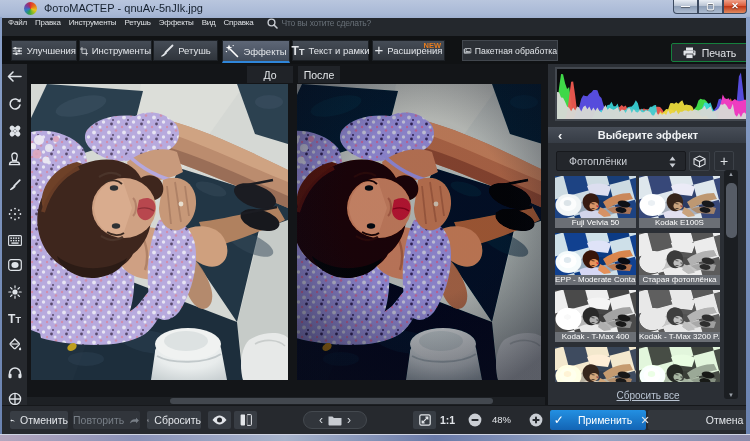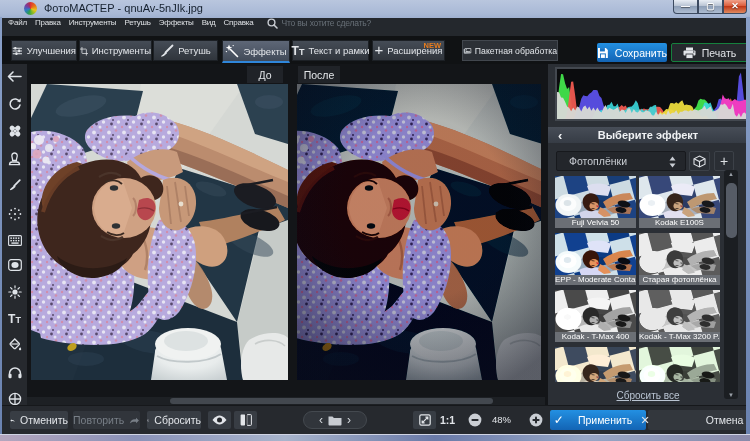--- a/index.html
+++ b/index.html
@@ -265,26 +265,20 @@
         </svg>Эффекты</div>
     <div class="tab" style="left:290px;width:77px;"><span style="font-weight:bold;font-size:12px;letter-spacing:0;">T<span style="font-size:9px;">T</span></span>Текст и рамки</div>
     <div class="tab" style="left:370px;width:73px;"><span class="newb">NEW</span><span style="font-size:15px;font-weight:400;margin-top:-2px;">+</span>Расширения</div>
     <div class="tab" style="left:444px;width:96px;background:#2c3036;border:1px solid #42474e;font-size:8.7px;gap:3px;margin-left:16px;"><svg class="ticn" viewBox="0 0 14 14">
           <rect x="1" y="3.5" width="10" height="7.5" rx="1" transform="rotate(-4 6 7)" fill="#9aa0a8"></rect>
           <rect x="2.6" y="2.6" width="10.4" height="8" rx="1" fill="#e2e5e9"></rect>
           <rect x="3.6" y="3.6" width="8.4" height="6" fill="#2c3036"></rect>
           <path d="M3.8 9.2 6.2 6.4 8 8.2 9.6 6.8 11.8 9.2Z" fill="#e2e5e9"></path>
           <circle cx="5.4" cy="5.2" r="0.8" fill="#e2e5e9"></circle>
         </svg>Пакетная обработка</div>
-    <div id="savebtn"><svg width="12" height="12" viewBox="0 0 12 12">
-          <path d="M1 1h8l2 2v8H1Z" fill="#fff"></path>
-          <rect x="3" y="1" width="5" height="3.4" fill="#1a74c4"></rect>
-          <rect x="3" y="6.4" width="6" height="4.6" fill="#1a74c4"></rect>
-          <rect x="4" y="7.4" width="4" height="3.6" fill="#fff"></rect>
-        </svg>Сохранить</div>
     <div id="printbtn"><svg width="13" height="12" viewBox="0 0 13 12">
           <rect x="3" y="0.5" width="7" height="3" fill="#e2e5e9"></rect>
           <rect x="0.5" y="3.5" width="12" height="5" rx="1" fill="#e2e5e9"></rect>
           <rect x="3" y="7" width="7" height="4.5" fill="#e2e5e9" stroke="#26292e" stroke-width="0.8"></rect>
           <circle cx="10.8" cy="5" r="0.7" fill="#26292e"></circle>
         </svg>Печать</div>
   </div>
   <div id="main">
     <div id="lefttools">
       <svg width="15" height="13" viewBox="0 0 15 13" style="margin-top:6px">
@@ -364,21 +358,21 @@
           <path d="M1.5 11.5v-4a5.5 5.5 0 0 1 11 0v4" fill="none" stroke="#dfe3e8" stroke-width="1.5"></path>
           <rect x="0.6" y="7.8" width="3" height="4.4" rx="1.2" fill="#dfe3e8"></rect>
           <rect x="10.4" y="7.8" width="3" height="4.4" rx="1.2" fill="#dfe3e8"></rect>
         </svg>
       <svg width="14" height="14" viewBox="0 0 14 14">
           <circle cx="7" cy="7" r="5.6" fill="none" stroke="#dfe3e8" stroke-width="1.3"></circle>
           <path d="M7 1.4v11.2M1.4 7h11.2" stroke="#dfe3e8" stroke-width="1.3"></path>
         </svg>
     </div>
     <div id="canvas">
-      <div class="plabel" style="left:220px;width:36px;">До</div>
+      <div class="plabel" style="left:220px;width:46px;">До</div>
       <div class="plabel" style="left:271px;width:42px;">После</div>
       <div id="photoL">
           <svg class="ph" width="257" height="296" viewBox="0 0 257 296">
             <use href="#scene"></use>
           </svg>
         </div>
       <div id="photoR">
           <svg class="ph" width="244" height="296" viewBox="11 0 244 296">
             <use href="#scene"></use>
           </svg>

